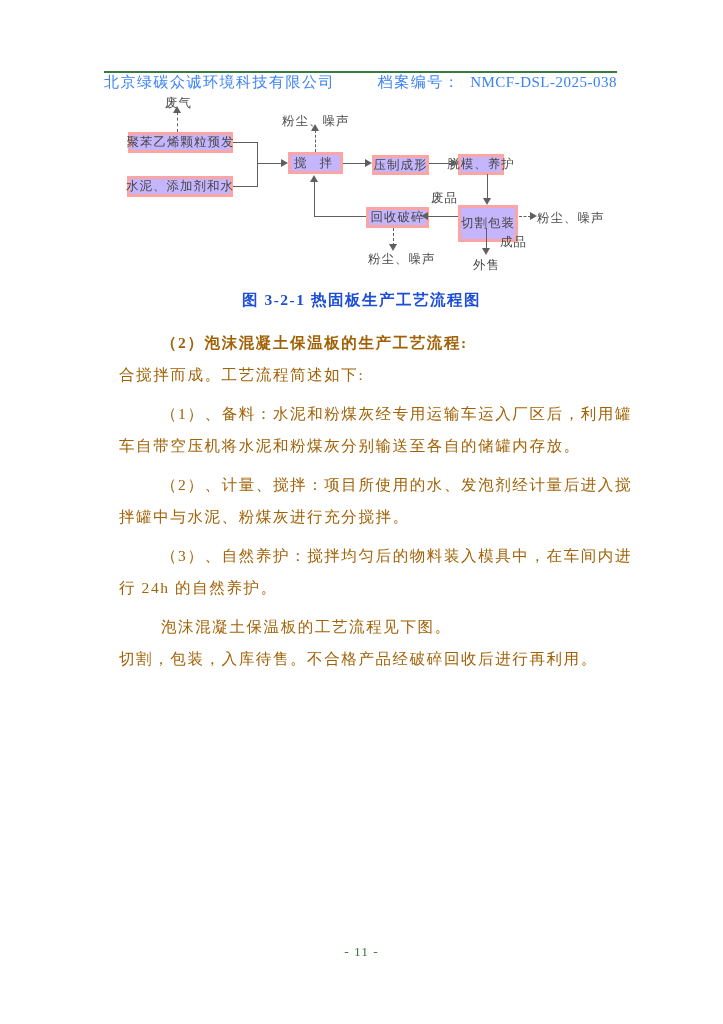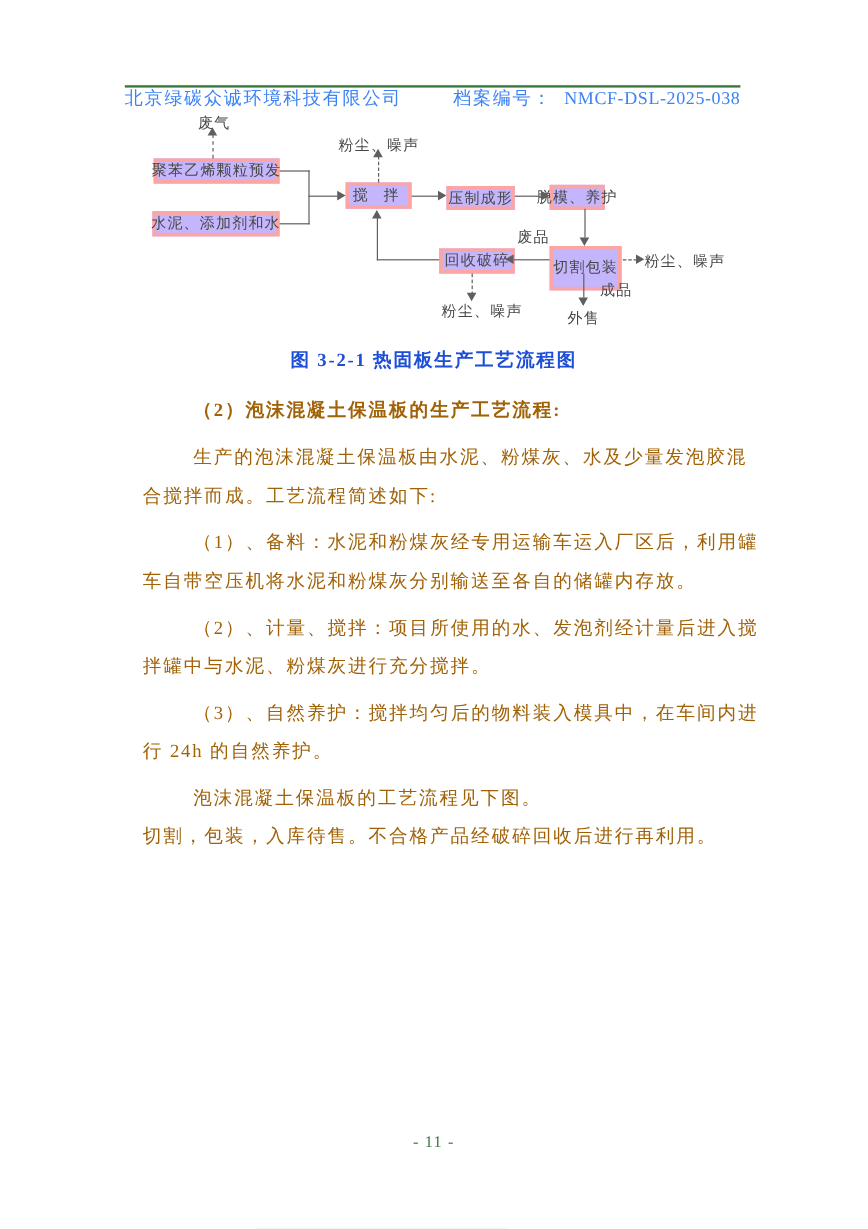--- a/index.html
+++ b/index.html
@@ -117,21 +117,20 @@
     <div class="hline" style="left:314px;top:216px;width:52px;"></div>
     <div class="vline" style="left:314px;top:181px;height:36px;"></div>
     <div class="arr arr-u" style="left:310px;top:175px;"></div>
 
   </div>
 
   <div class="caption">图 3-2-1 热固板生产工艺流程图</div>
 
   <div class="body-text">
     <div class="ln ind bold">（2）泡沫混凝土保温板的生产工艺流程:</div>
-    <div class="ln ind pgap">生产的泡沫混凝土保温板由水泥、粉煤灰、水及少量发泡胶混</div>
     <div class="ln">合搅拌而成。工艺流程简述如下:</div>
     <div class="ln ind pgap">（1）、备料：水泥和粉煤灰经专用运输车运入厂区后，利用罐</div>
     <div class="ln">车自带空压机将水泥和粉煤灰分别输送至各自的储罐内存放。</div>
     <div class="ln ind pgap">（2）、计量、搅拌：项目所使用的水、发泡剂经计量后进入搅</div>
     <div class="ln">拌罐中与水泥、粉煤灰进行充分搅拌。</div>
     <div class="ln ind pgap">（3）、自然养护：搅拌均匀后的物料装入模具中，在车间内进</div>
     <div class="ln">行 24h 的自然养护。</div>
     <div class="ln ind pgap">泡沫混凝土保温板的工艺流程见下图。</div>
     <div class="ln">切割，包装，入库待售。不合格产品经破碎回收后进行再利用。</div>
   </div>

